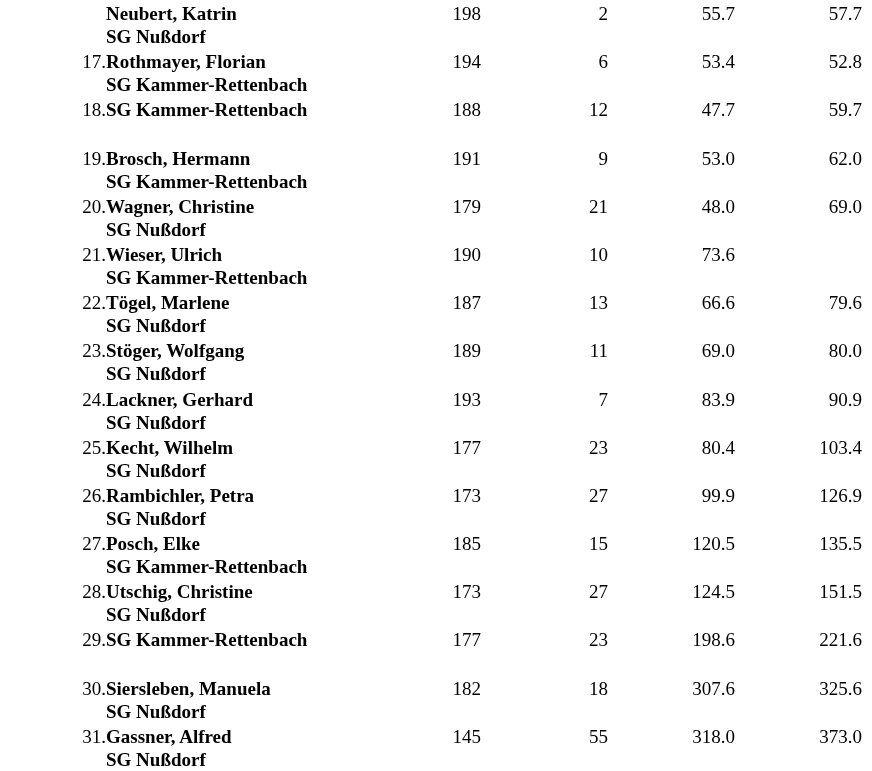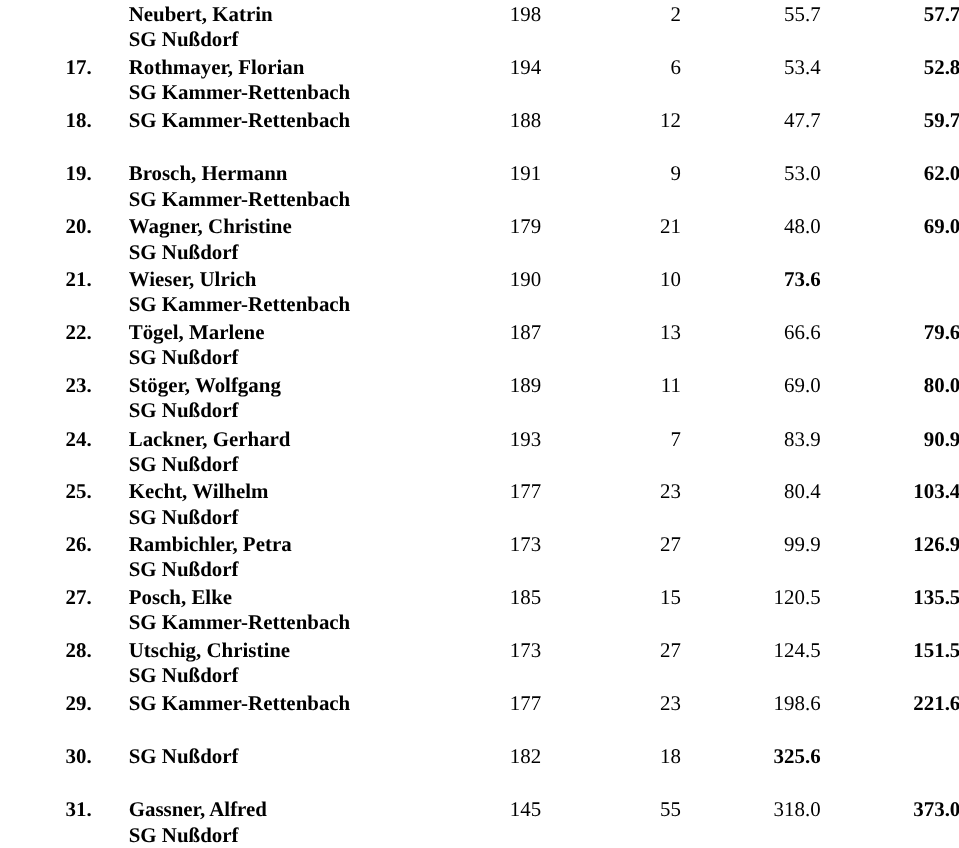--- a/index.html
+++ b/index.html
@@ -14,45 +14,45 @@
     font-family: "Liberation Serif", serif;
     font-size: 19px;
     overflow: hidden;
   }
   .results-list {
     padding-top: 2px;
   }
   .row {
     display: grid;
     grid-template-columns: 91px 255px 120px 127px 127px 127px;
-    padding-left: 26px;
+    padding-left: 15px;
     height: 48.2px;
     line-height: 23px;
     box-sizing: border-box;
   }
   .cell-rank {
-    text-align: center;
-    font-weight: bold;
+    text-align: right;
+    font-weight: normal;
     white-space: nowrap;
   }
   .cell-who {
     overflow: visible;
     white-space: nowrap;
   }
   .name-line, .club-line {
     font-weight: bold;
     line-height: 23px;
   }
   .cell-num {
     text-align: right;
     font-weight: normal;
     white-space: nowrap;
   }
   .cell-num.total {
-    font-weight: bold;
+    font-weight: normal;
   }
 </style>
 </head>
 <body>
 
 <div class="results-list">
   <div class="row">
     <div class="cell-rank"></div>
     <div class="cell-who">
       <div class="name-line">Neubert, Katrin</div>
@@ -213,24 +213,26 @@
     </div>
     <div class="cell-num">177</div>
     <div class="cell-num">23</div>
     <div class="cell-num">198.6</div>
     <div class="cell-num total">221.6</div>
   </div>
 
   <div class="row">
     <div class="cell-rank">30.</div>
     <div class="cell-who">
+      <div class="name-line">Siersleben, Manuela</div>
       <div class="club-line">SG Nußdorf</div>
     </div>
     <div class="cell-num">182</div>
     <div class="cell-num">18</div>
+    <div class="cell-num">307.6</div>
     <div class="cell-num total">325.6</div>
   </div>
 
   <div class="row">
     <div class="cell-rank">31.</div>
     <div class="cell-who">
       <div class="name-line">Gassner, Alfred</div>
       <div class="club-line">SG Nußdorf</div>
     </div>
     <div class="cell-num">145</div>

